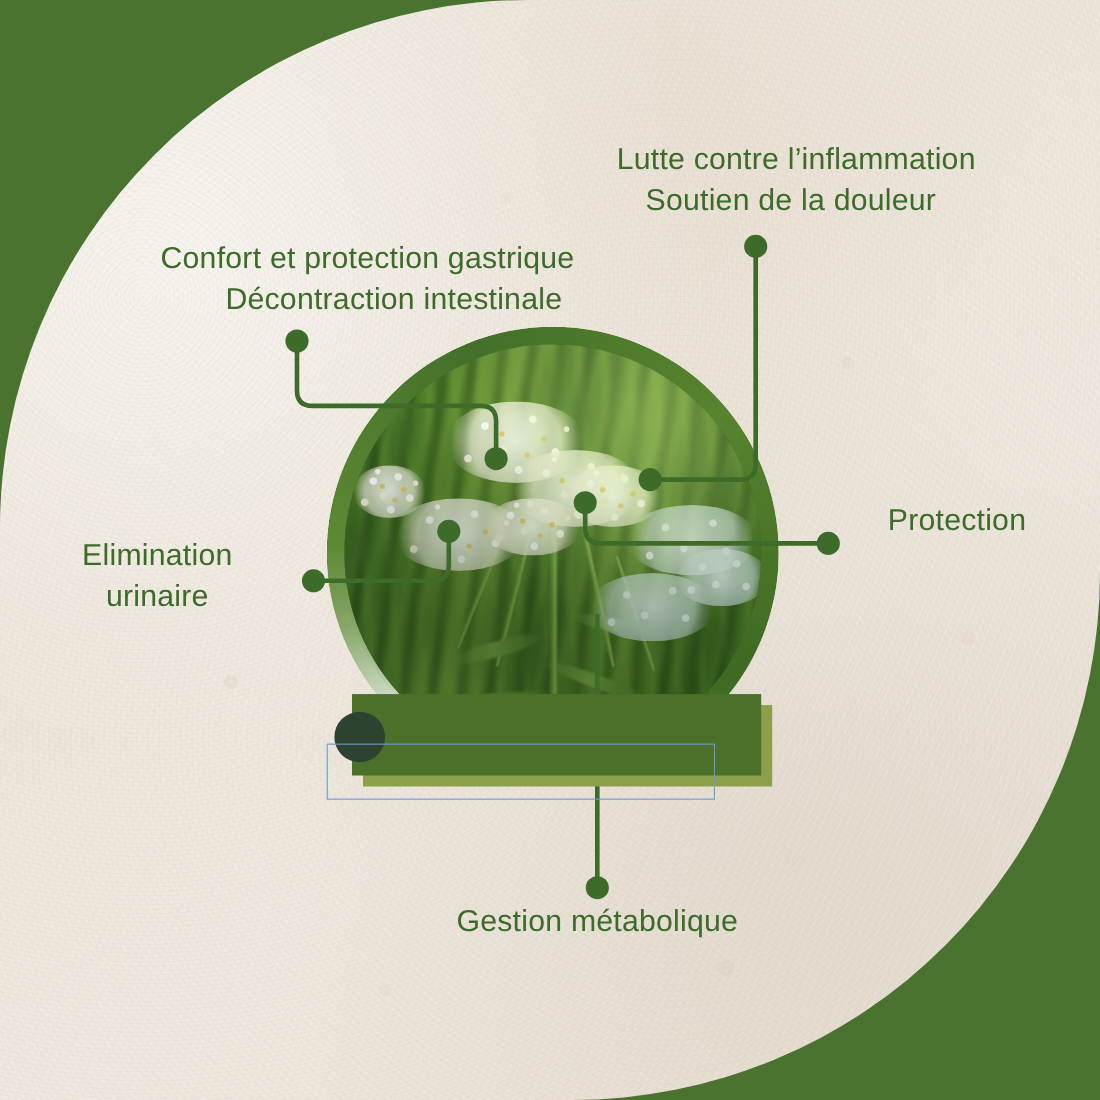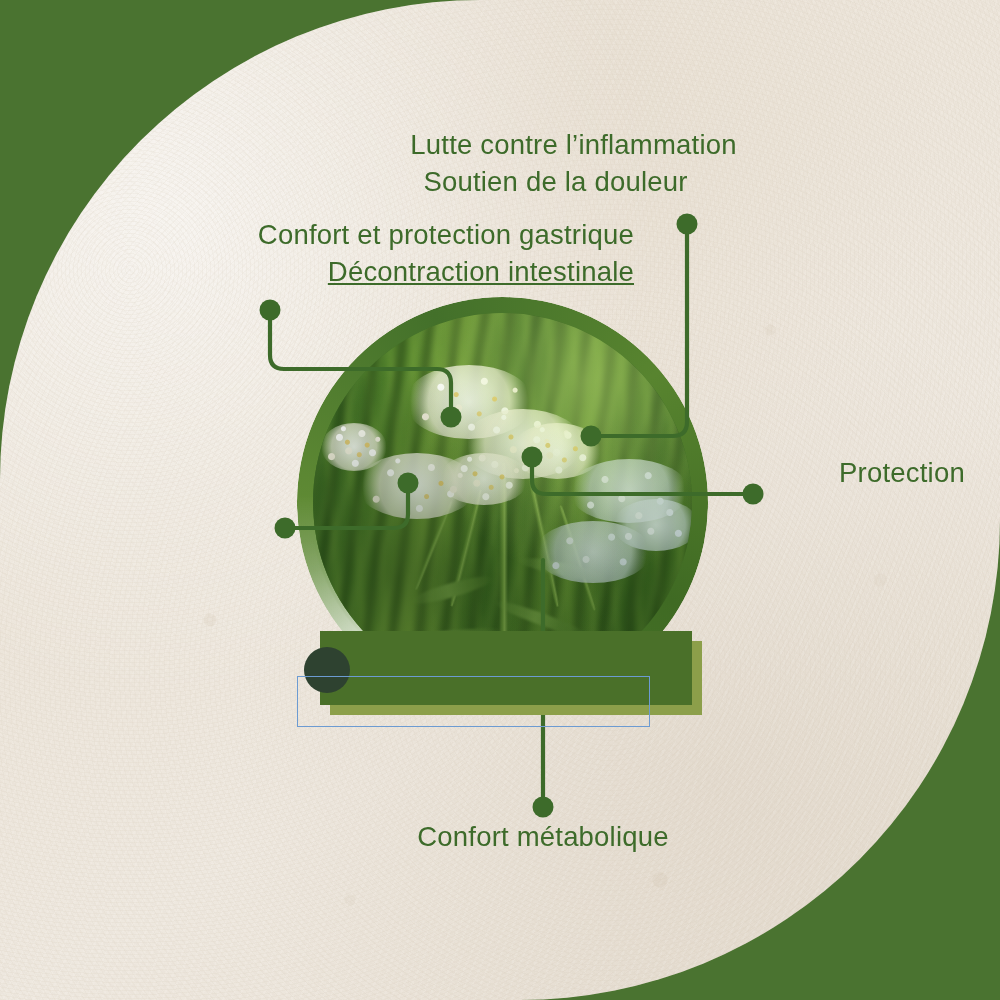--- a/index.html
+++ b/index.html
@@ -213,21 +213,21 @@
     position: absolute;
     color: #3d6b2a;
     font-size: 27.5px;
     font-weight: 400;
     line-height: 1.36;
     white-space: nowrap;
     letter-spacing: .2px;
   }
   .label.c { text-align: center; }
   .label.r { text-align: right; }
-  .label.l { text-align: right; }
+  .label.l { text-align: center; }
 </style>
 </head>
 <body>
 
 <div id="canvas">
 
   <div class="paper"></div>
   <div class="paper-grain"></div>
   <div class="paper-spots"></div>
 
@@ -287,32 +287,36 @@
       <circle cx="532" cy="457" r="10.5"></circle>
       <circle cx="543" cy="807" r="10.5"></circle>
     </g>
   </svg>
 
   <div class="banner-shadow"></div>
   <div class="banner"></div>
   <div class="banner-dot"></div>
   <div class="sel-box"></div>
 
-  <div class="label r" style="left:260px; top:126px; width:627px;text-align:center;">
+  <div class="label r" style="left:260px; top:126px; width:627px;">
     <div>Lutte contre l’inflammation</div>
     <div style="padding-right:36px;">Soutien de la douleur</div>
   </div>
 
   <div class="label l" style="left:34px; top:216px; width:600px;">
     <div>Confort et protection gastrique</div>
-    <div style="padding-left:48px;text-decoration:underline;">Décontraction intestinale</div>
-  </div>
-
-  <div class="label c" style="left:804px; top:454px; width:196px;">
+    <div style="padding-left:48px;">Décontraction intestinale</div>
+  </div>
+
+  <div class="label c" style="left:772px; top:454px; width:196px;">
     <div>Protection</div>
   </div>
 
+  <div class="label c" style="left:46px; top:486px; width:194px;">
+    <div>Elimination</div>
+    <div>urinaire</div>
+  </div>
 
   <div class="label c" style="left:343px; top:818px; width:400px;">
-    <div>Confort métabolique</div>
+    <div>Gestion métabolique</div>
   </div>
 
 </div>
 
 </body></html>

